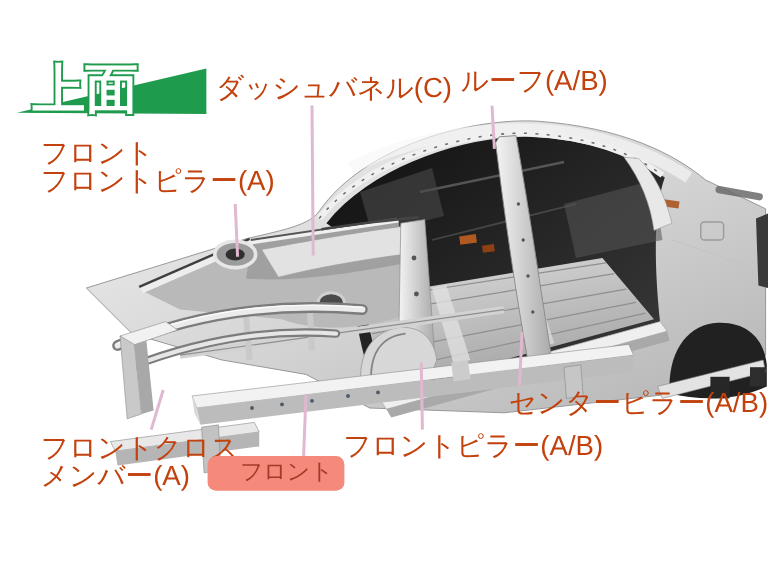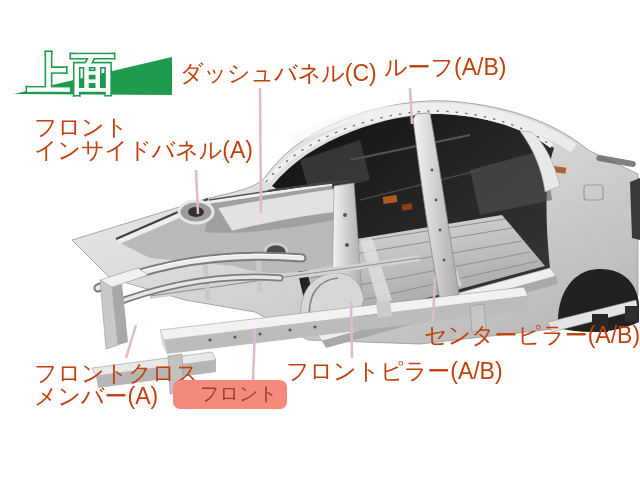--- a/index.html
+++ b/index.html
@@ -171,21 +171,21 @@
       <text x="27" y="89" font-size="44" font-weight="900" fill="#ffffff" stroke="#1f9b4e" stroke-width="3.2" style="paint-order:stroke;font-family:'Liberation Sans','DejaVu Sans',sans-serif;">上面</text>
     </g>
   </svg>
 
   <div class="lbl" style="left:180px;top:62px;">ダッシュバネル(C)</div>
 
   <div class="lbl" style="left:369px;top:56px;margin-left:15px;">ルーフ(A/B)</div>
 
   <div class="lbl" style="left:16px;top:116px;">
     <span class="ln">フロント</span>
-    <span class="ln">インサイドバネル(A)</span>
+    <span class="ln">フロントピラー(A)</span>
   </div>
 
   <div class="lbl" style="left:424px;top:324px;">センターピラー(A/B)</div>
 
   <div class="lbl" style="left:16px;top:362px;">
     <span class="ln">フロントクロス</span>
     <span class="ln">メンバー(A)</span>
   </div>
 
   <div class="lbl" style="left:286px;top:360px;">フロントピラー(A/B)</div>

